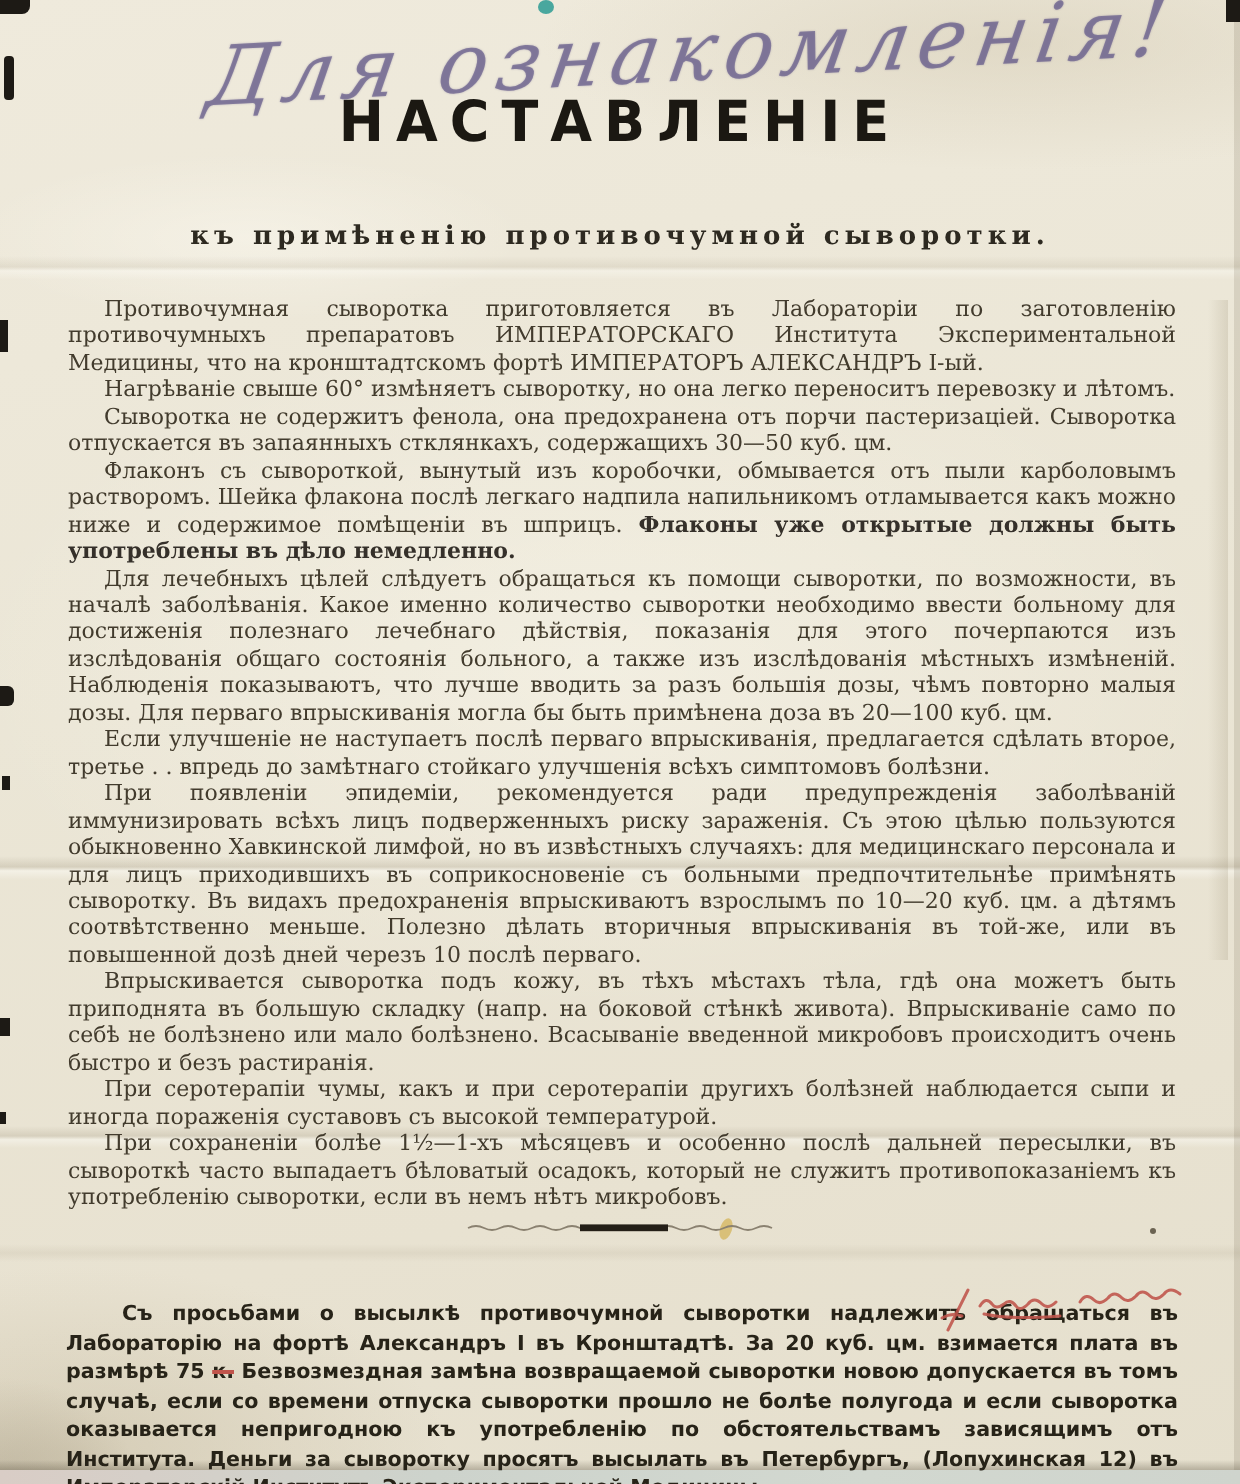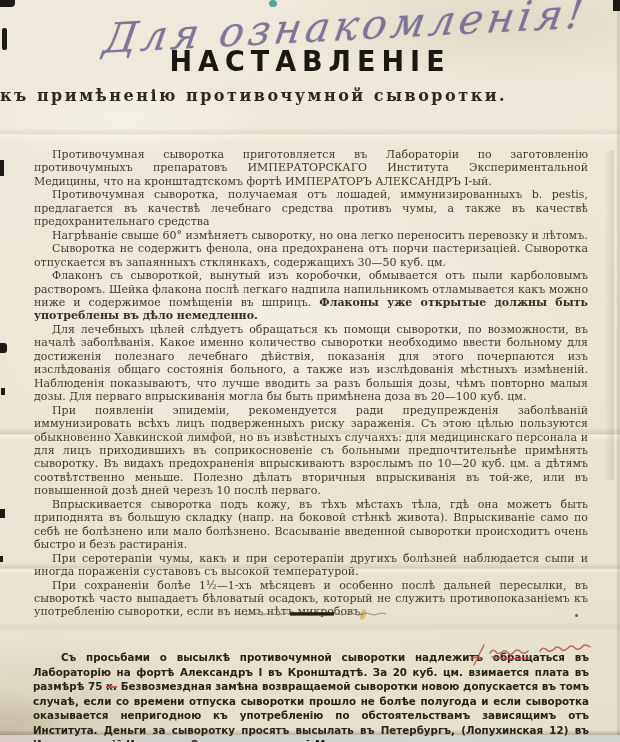--- a/index.html
+++ b/index.html
@@ -36,22 +36,22 @@
   .sp-teal{left:269px;top:0;width:8px;height:7px;background:#49a79e;border-radius:50%;}
   .sp-yellow{left:360px;top:609px;width:6px;height:11px;background:#d9c078;border-radius:50%;transform:rotate(18deg);}
   .sp-dot{left:575px;top:614px;width:3px;height:3px;background:#6b6352;border-radius:50%;}
   
   .title{
     position:absolute;top:46px;left:0;width:100%;text-align:center;z-index:2;
     font-family:"DejaVu Sans",sans-serif;font-weight:bold;font-size:27px;
     letter-spacing:6px;color:#1b1812;transform:scaleY(1.05);
   }
   .subtitle{
-    position:absolute;top:86px;left:0;width:100%;z-index:2;
-    font-weight:bold;font-size:16px;letter-spacing:2.5px;color:#2d2920;
+    position:absolute;top:111px;left:0;width:100%;text-align:center;z-index:2;
+    font-weight:bold;font-size:13px;letter-spacing:2.5px;color:#2d2920;
   }
   .body-text{
     position:absolute;top:148px;left:34px;width:554px;z-index:2;
     font-size:11px;line-height:13.45px;text-align:justify;color:#423b2d;
   }
   .body-text p{margin:0;text-indent:18px;}
   .body-text .bold-tail{font-weight:bold;color:#35302a;}
   .divider{position:absolute;top:604px;left:50%;transform:translateX(-50%);z-index:2;}
   .footer-text{
     position:absolute;top:650px;left:33px;width:556px;z-index:2;
@@ -94,28 +94,28 @@
   <div class="speck sp-yellow"></div>
   <div class="speck sp-dot"></div>
 
   <div class="pencil-note">Для ознакомленія!</div>
 
   <div class="title">НАСТАВЛЕНІЕ</div>
   <div class="subtitle">къ примѣненію противочумной сыворотки.</div>
 
   <div class="body-text">
     <p>Противочумная сыворотка приготовляется въ Лабораторіи по заготовленію противочумныхъ препаратовъ ИМПЕРАТОРСКАГО Института Экспериментальной Медицины, что на кронштадтскомъ фортѣ ИМПЕРАТОРЪ АЛЕКСАНДРЪ I-ый.</p>
-    <p>Противочумная сыворотка, получаемая отъ лошадей, иммунизированныхъ b. pestis, предлагается въ качествѣ лечебнаго средства противъ чумы, а также въ качествѣ предохранительнаго средства</p>
     <p>Нагрѣваніе свыше 60° измѣняетъ сыворотку, но она легко переноситъ перевозку и лѣтомъ.</p>
     <p>Сыворотка не содержитъ фенола, она предохранена отъ порчи пастеризаціей. Сыворотка отпускается въ запаянныхъ стклянкахъ, содержащихъ 30—50 куб. цм.</p>
     <p><span>Флаконъ съ сывороткой, вынутый изъ коробочки, обмывается отъ пыли карболовымъ растворомъ. Шейка флакона послѣ легкаго надпила напильникомъ отламывается какъ можно ниже и содержимое помѣщеніи въ шприцъ.</span>
        <span class="bold-tail">Флаконы уже открытые должны быть употреблены въ дѣло немедленно.</span></p>
     <p>Для лечебныхъ цѣлей слѣдуетъ обращаться къ помощи сыворотки, по возможности, въ началѣ заболѣванія. Какое именно количество сыворотки необходимо ввести больному для достиженія полезнаго лечебнаго дѣйствія, показанія для этого почерпаются изъ изслѣдованія общаго состоянія больного, а также изъ изслѣдованія мѣстныхъ измѣненій. Наблюденія показываютъ, что лучше вводить за разъ большія дозы, чѣмъ повторно малыя дозы. Для перваго впрыскиванія могла бы быть примѣнена доза въ 20—100 куб. цм.</p>
+    <p>Если улучшеніе не наступаетъ послѣ перваго впрыскиванія, предлагается сдѣлать второе, третье . . впредь до замѣтнаго стойкаго улучшенія всѣхъ симптомовъ болѣзни.</p>
     <p>При появленіи эпидеміи, рекомендуется ради предупрежденія заболѣваній иммунизировать всѣхъ лицъ подверженныхъ риску зараженія. Съ этою цѣлью пользуются обыкновенно Хавкинской лимфой, но въ извѣстныхъ случаяхъ: для медицинскаго персонала и для лицъ приходившихъ въ соприкосновеніе съ больными предпочтительнѣе примѣнять сыворотку. Въ видахъ предохраненія впрыскиваютъ взрослымъ по 10—20 куб. цм. а дѣтямъ соотвѣтственно меньше. Полезно дѣлать вторичныя впрыскиванія въ той-же, или въ повышенной дозѣ дней черезъ 10 послѣ перваго.</p>
-    <p>Впрыскивается сыворотка подъ кожу, въ тѣхъ мѣстахъ тѣла, гдѣ она можетъ быть приподнята въ большую складку (напр. на боковой стѣнкѣ живота). Впрыскиваніе само по себѣ не болѣзнено или мало болѣзнено. Всасываніе введенной сыворотки происходитъ очень быстро и безъ растиранія.</p>
+    <p>Впрыскивается сыворотка подъ кожу, въ тѣхъ мѣстахъ тѣла, гдѣ она можетъ быть приподнята въ большую складку (напр. на боковой стѣнкѣ живота). Впрыскиваніе само по себѣ не болѣзнено или мало болѣзнено. Всасываніе введенной микробовъ происходитъ очень быстро и безъ растиранія.</p>
     <p>При серотерапіи чумы, какъ и при серотерапіи другихъ болѣзней наблюдается сыпи и иногда пораженія суставовъ съ высокой температурой.</p>
     <p>При сохраненіи болѣе 1½—1-хъ мѣсяцевъ и особенно послѣ дальней пересылки, въ сывороткѣ часто выпадаетъ бѣловатый осадокъ, который не служитъ противопоказаніемъ къ употребленію сыворотки, если въ немъ нѣтъ микробовъ.</p>
   </div>
 
   <div class="divider">
     <svg width="160" height="10" viewBox="0 0 160 10">
       <path d="M4 5 q4 -2 8 0 t8 0 t8 0 t8 0 t8 0 t8 0 t8 0 t8 0 t8 0 t8 0 t8 0 t8 0 t8 0 t8 0 t8 0 t8 0 t8 0 t8 0 t8 0" fill="none" stroke="#8a8170" stroke-width="0.9"></path>
       <rect x="60" y="3.2" width="44" height="3.4" fill="#241f17"></rect>
     </svg>
   </div>

